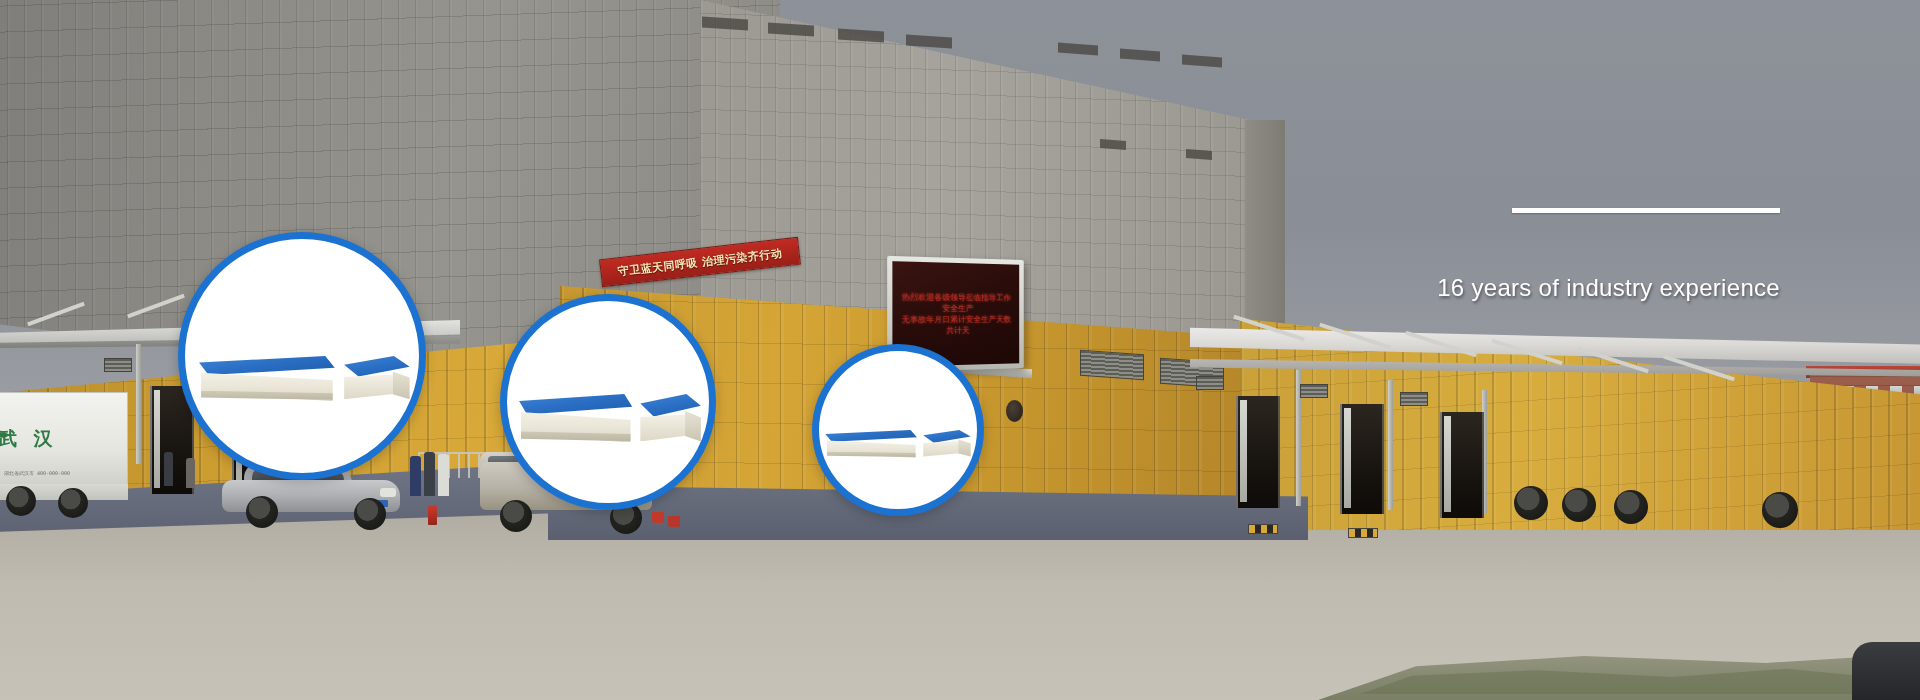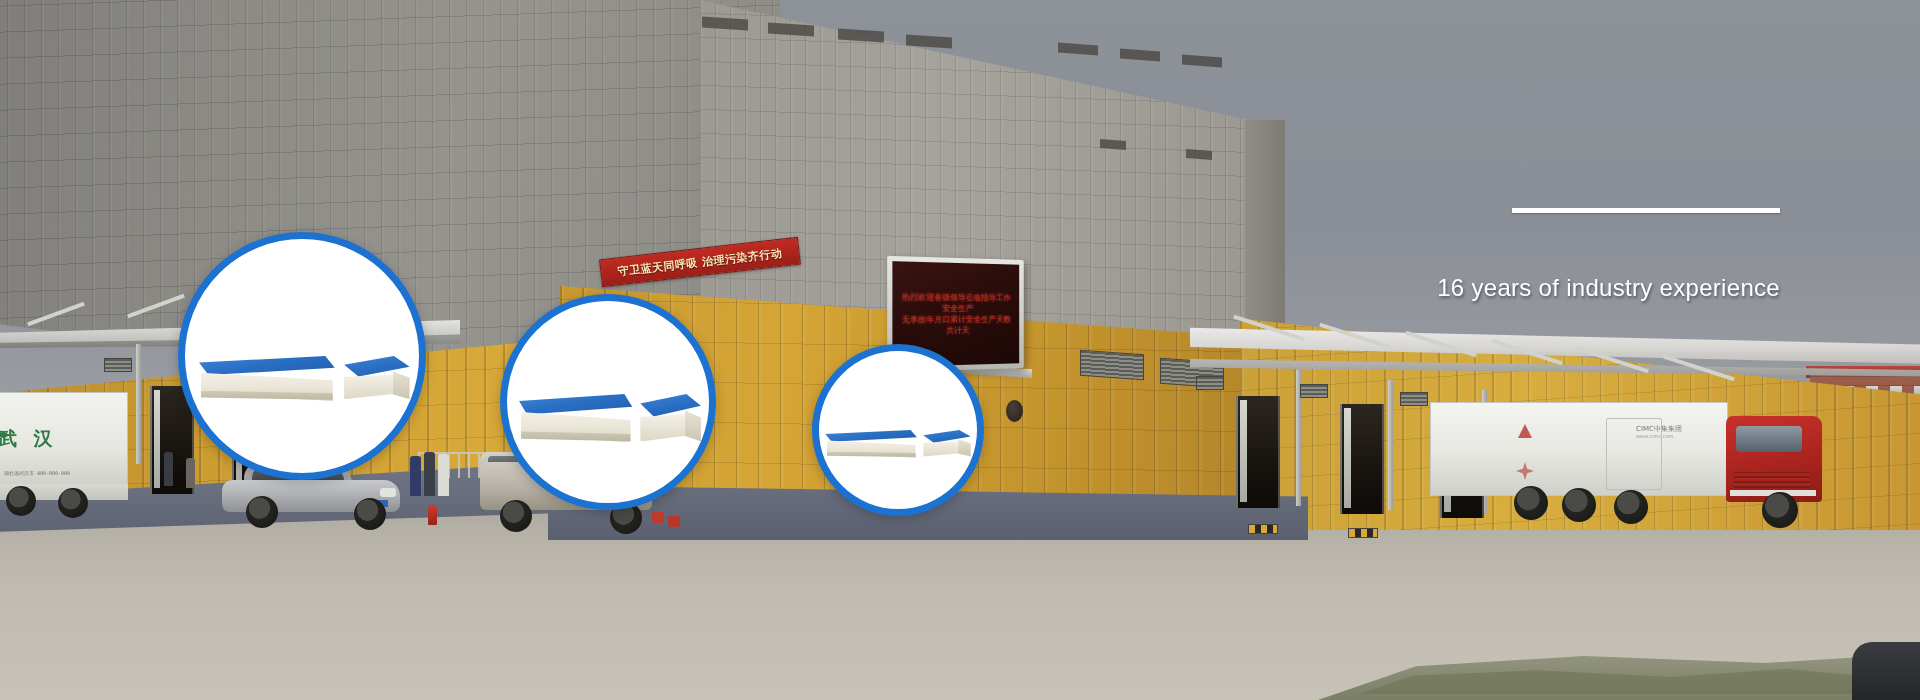--- a/index.html
+++ b/index.html
@@ -582,33 +582,20 @@
 
   <div class="person" style="left:164px;top:452px;width:9px;height:34px;background:#3a3c44;"></div>
   <div class="person" style="left:186px;top:458px;width:9px;height:30px;background:#6a6560;"></div>
   <div class="person" style="left:410px;top:456px;width:11px;height:40px;background:#2f3d66;"></div>
   <div class="person" style="left:424px;top:452px;width:11px;height:44px;background:#3b3f48;"></div>
   <div class="person" style="left:438px;top:454px;width:11px;height:42px;background:#dcdcd6;"></div>
   <div class="hydrant"></div>
   <div class="bucket" style="left:652px;top:512px;"></div>
   <div class="bucket" style="left:668px;top:516px;background:#b8362a;"></div>
 
-  <div class="truck-right">
-    <div class="trailer"></div>
-    <div class="door-line"></div>
-    <div class="redmark"></div>
-    <div class="redmark2"></div>
-    <div class="logo">CIMC中集集团</div>
-    <div class="logo2">www.cimc.com</div>
-    <div class="cab-red">
-      <div class="win"></div>
-      <div class="grille"></div>
-      <div class="bar"></div>
-    </div>
-  </div>
   <div class="wheel" style="left:1514px;top:486px;width:34px;height:34px;"></div>
   <div class="wheel" style="left:1562px;top:488px;width:34px;height:34px;"></div>
   <div class="wheel" style="left:1614px;top:490px;width:34px;height:34px;"></div>
   <div class="wheel" style="left:1762px;top:492px;width:36px;height:36px;"></div>
 
   <div style="position:absolute;left:1852px;bottom:0;width:130px;height:58px;background:linear-gradient(180deg,#3a3c40,#24262a);border-radius:20px 10px 0 0;"></div>
 
   <div class="pcircle c1">
     <div class="panels">
       <div class="panel-long" style="left:6%;top:50%;width:58%;height:24%;">

